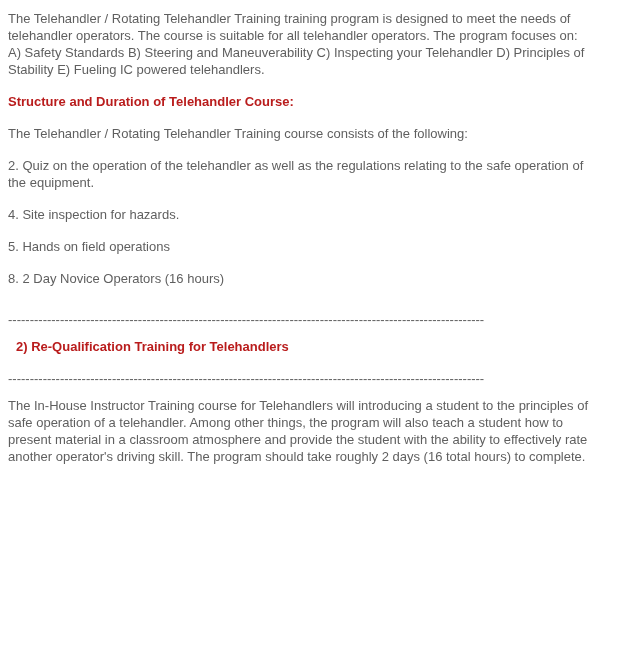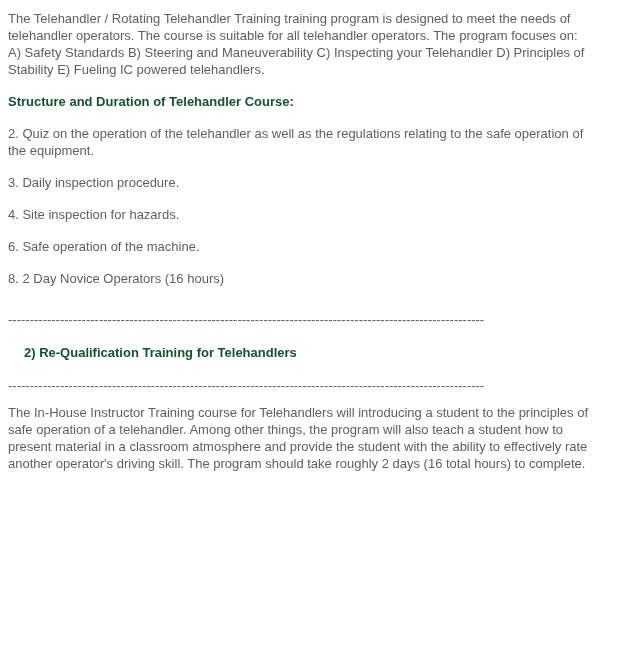--- a/index.html
+++ b/index.html
@@ -21,24 +21,24 @@
     padding: 10px 12px 10px 8px;
     box-sizing: border-box;
     width: 619px;
   }
   .para {
     margin: 0 16px 15px 0;
     max-width: 600px;
   }
   .heading {
     font-weight: bold;
-    color: #14532d;
+    color: #b91c1c;
   }
   .heading-tight {
-    margin: 16px;
+    margin: 8px;
     max-width: 600px;
   }
   .body-tight {
     margin: 0 0 15px 0;
     max-width: 600px;
   }
   .separator {
     margin: 15px 0 10px 0;
     max-width: 605px;
     white-space: nowrap;
@@ -52,25 +52,25 @@
 </style>
 </head>
 <body>
 
 <div class="page">
 
   <p class="para">The Telehandler / Rotating Telehandler Training training program is designed to meet the needs of telehandler operators. The course is suitable for all telehandler operators. The program focuses on: A) Safety Standards B) Steering and Maneuverability C) Inspecting your Telehandler D) Principles of Stability E) Fueling IC powered telehandlers.</p>
 
   <p class="para heading">Structure and Duration of Telehandler Course:</p>
 
+  <p class="para">The Telehandler / Rotating Telehandler Training course consists of the following:</p>
 
   <p class="para">2. Quiz on the operation of the telehandler as well as the regulations relating to the safe operation of the equipment.</p>
-  <p class="para">3. Daily inspection procedure.</p>
   <p class="para">4. Site inspection for hazards.</p>
-  <p class="para">6. Safe operation of the machine.</p>
+  <p class="para">5. Hands on field operations</p>
   <p class="para">8. 2 Day Novice Operators (16 hours)</p>
 
   <p class="separator sep-first">--------------------------------------------------------------------------------------------------------------</p>
 
   <div class="section">
     <p class="heading heading-tight">2) Re-Qualification Training for Telehandlers</p>
   </div>
 
   <p class="separator">--------------------------------------------------------------------------------------------------------------</p>
 

